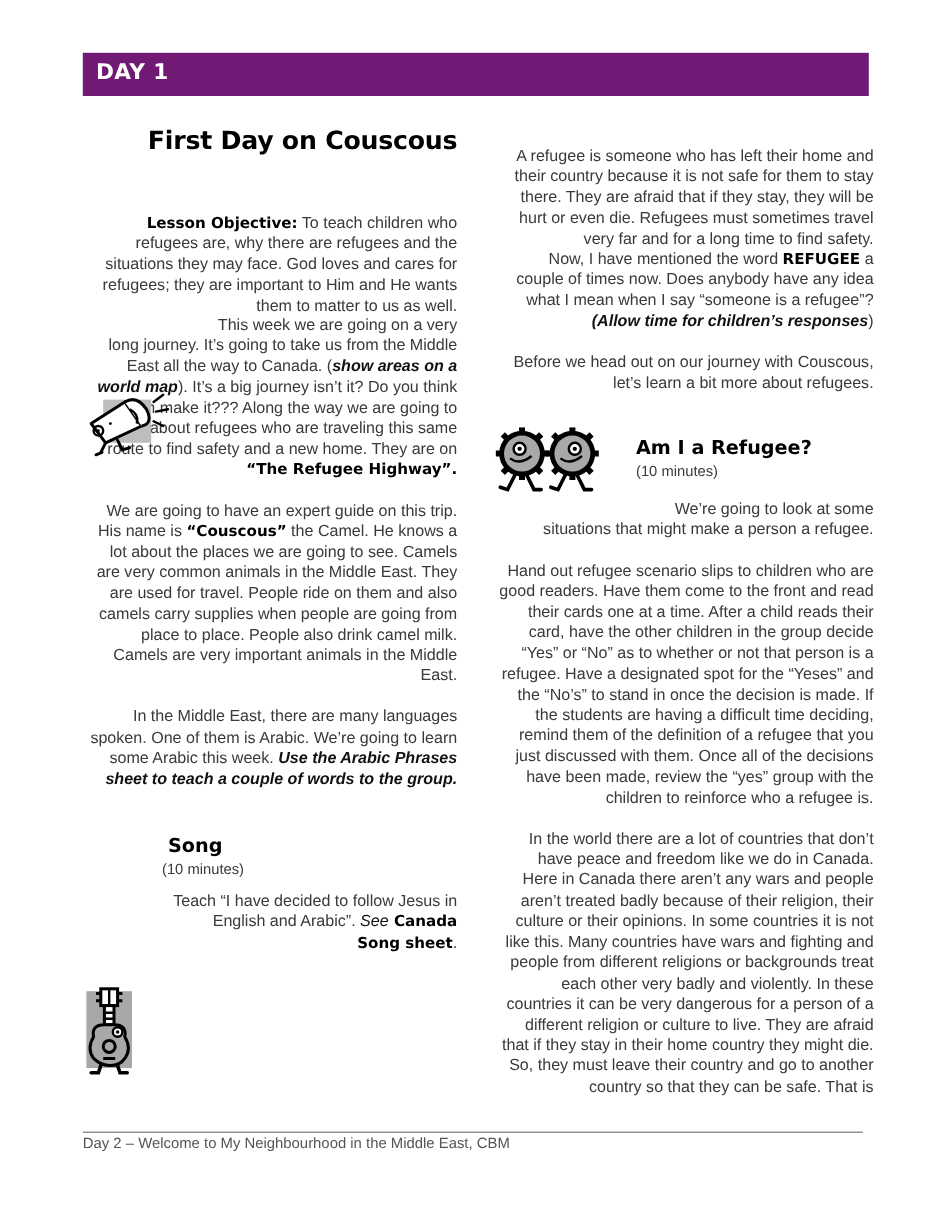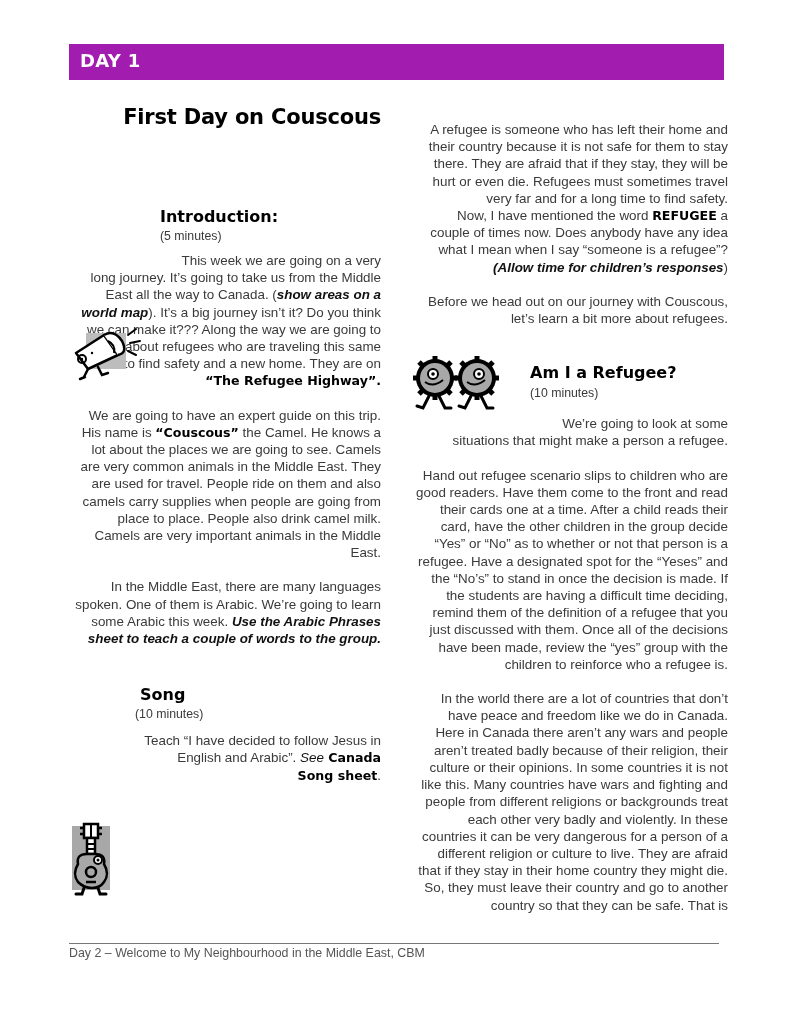--- a/index.html
+++ b/index.html
@@ -1,18 +1,18 @@
 <!DOCTYPE html>
 <html><head>
 <meta charset="utf-8">
 <style>
   html, body { margin: 0; padding: 0; background: #ffffff; }
   body { width: 791px; height: 1024px; position: relative; overflow: hidden;
          font-family: "Liberation Sans", sans-serif; color: #333333; }
-  .banner { position: absolute; left: 69px; top: 44px; width: 655px; height: 36px; background: #a21caf; }
+  .banner { position: absolute; left: 69px; top: 44px; width: 655px; height: 36px; background: #701a75; }
   .banner span { position: absolute; left: 11px; top: 6px; color: #fff; font-weight: bold;
                  font-family: "DejaVu Sans", sans-serif; font-size: 18px; letter-spacing: 0.3px; }
   .col { position: absolute; font-size: 13.4px; line-height: 17.2px; color: #3a3a3a; text-align: right; }
   .col p { margin: 0; }
   .left { left: 69px; top: 104px; width: 312px; }
   .right { left: 416px; top: 104px; width: 312px; }
   .title { font-family: "DejaVu Sans", sans-serif; font-weight: bold; color: #000;
            font-size: 21px; line-height: 27.5px; margin: 0; letter-spacing: -0.2px; }
   .bk { font-family: "DejaVu Sans", sans-serif; font-weight: bold; color: #000; font-size: 12.6px; }
   .ib { font-style: italic; font-weight: bold; color: #111; }
@@ -27,25 +27,22 @@
 
 <div class="banner">
   <span>DAY 1</span>
 </div>
 
 <div class="col left">
   <h1 class="title">
     <span>First Day on Couscous</span><br>
     <br>
   </h1>
+  <p style="margin-top:18px"><span class="bk">Lesson Objective:</span><span> To teach children who refugees are, why there are refugees and the situations they may face.  God loves and cares for refugees; they are important to Him and He wants them to matter to us as well.</span></p>
 
-  <div style="position:relative; margin-top:38px; height:56px">
-    <div class="heading" style="position:absolute; left:91px; top:10px">Introduction:</div>
-    <div class="dur" style="position:absolute; left:91px; top:31px">(5 minutes)</div>
-  </div>
   <p style="text-indent:91px; margin-top:-1px"><span>This week we are going on a very long journey.  It’s going to take us from the Middle East all the way to Canada. (</span><span class="ib">show areas on a world map</span><span>).  It’s a big journey isn’t it?  Do you think we can make it???  Along the way we are going to learn about refugees who are traveling this same route to find safety and a new home.  They are on </span><span class="bk">“The Refugee Highway”.</span></p>
   <p style="margin-top:17px"><span>We are going to have an expert guide on this trip.  His name is </span><span class="bk">“Couscous”</span><span> the Camel.  He knows a lot about the places we are going to see.  Camels are very common animals in the Middle East.  They are used for travel.  People ride on them and also camels carry supplies when people are going from place to place.  People also drink camel milk.  Camels are very important animals in the Middle East.</span></p>
   <p style="margin-top:17px"><span>In the Middle East, there are many languages spoken.  One of them is Arabic.  We’re going to learn some Arabic this week. </span><span class="ib">Use the Arabic Phrases sheet to teach a couple of words to the group.</span></p>
 
   <div style="position:relative; margin-top:34px; height:52px">
     <div class="heading" style="position:absolute; left:71px; top:4px">Song</div>
     <div class="dur" style="position:absolute; left:66px; top:25px">(10 minutes)</div>
   </div>
   <p style="padding-left:71px; margin-top:-1px"><span>Teach “I have decided to follow Jesus in English and Arabic”.  </span><span style="font-style:italic;color:#111">See</span><span class="bk"> Canada</span></p>
   <p style="padding-left:12px"><span class="bk">Song sheet</span><span>.</span></p>

